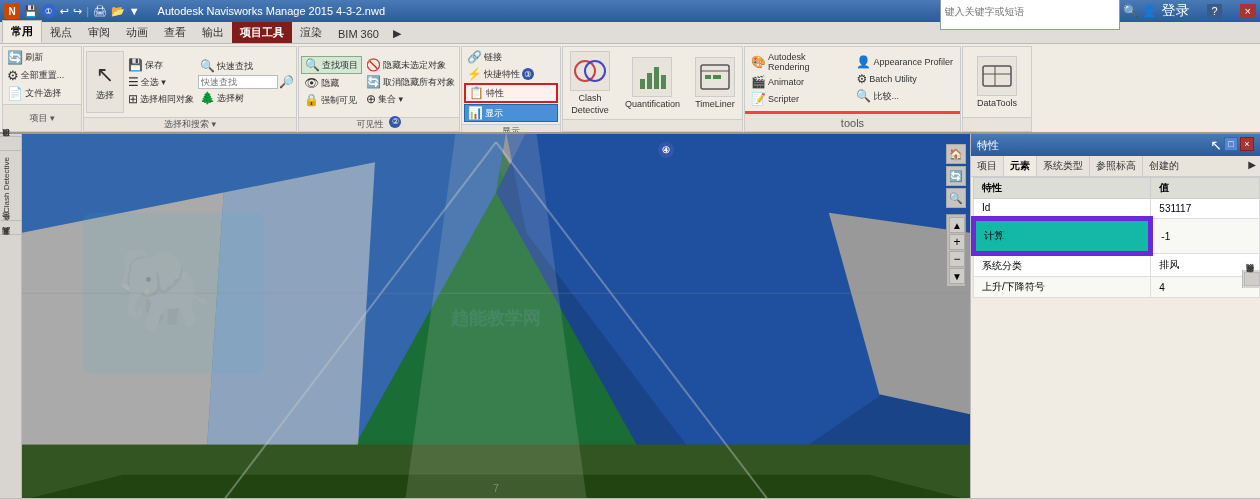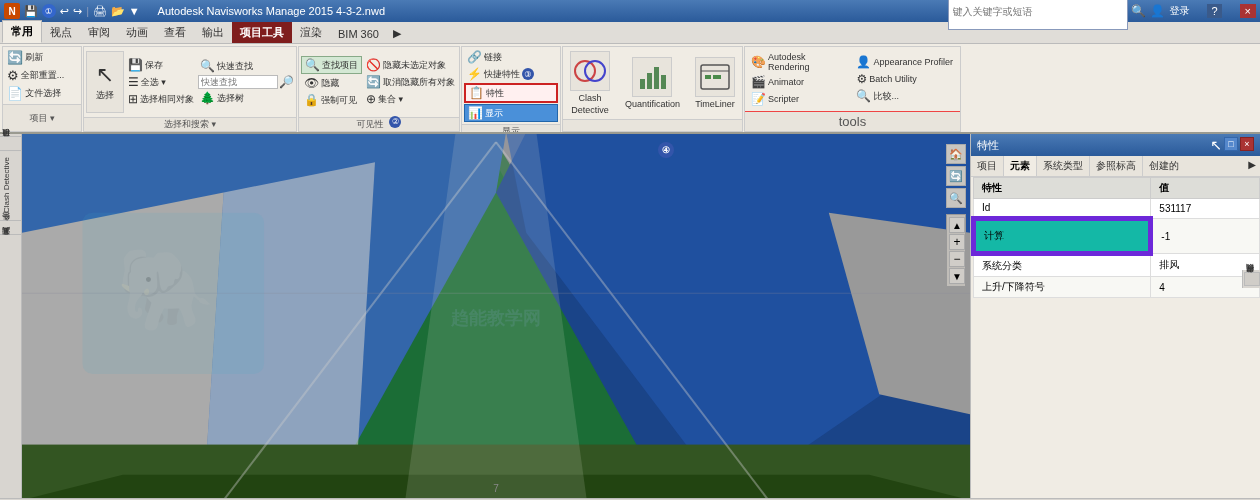--- a/index.html
+++ b/index.html
@@ -45,21 +45,21 @@
     <span style="color:white;font-size:11px;cursor:pointer;">📂</span>
     <span style="color:white;font-size:11px;cursor:pointer;">▼</span>
     <span style="width:10px"></span>
     <span style="color:white;font-size:11px;">Autodesk Navisworks Manage 2015  4-3-2.nwd</span>
   </div>
   <div style="display:flex;align-items:center;gap:4px;">
     <input class="search-input" placeholder="键入关键字或短语" style="width: 180px; height: 16px; font-size: 10px; background: white; border: 1px solid rgb(136, 153, 187); padding: 18px 4px; color: rgb(136, 136, 136);">
 
     <span style="color:white;font-size:12px;cursor:pointer;">🔍</span>
     <span style="color:white;font-size:12px;cursor:pointer;">👤</span>
-    <span style="color:white;font-size:10px;cursor:pointer;">登录</span>
+    <span style="color:white;font-size:14px;cursor:pointer;">登录</span>
     <span style="width:10px"></span>
     <span style="color:white;font-size:11px;cursor:pointer;background:#3a5a8a;padding:1px 4px;">?</span>
     <span style="width:10px"></span>
     <span style="color:white;font-size:11px;cursor:pointer;background:#aa3333;padding:1px 5px;">×</span>
   </div>
 </div>
 
 <div style="height:22px;background:#e0ddd8;display:flex;align-items:flex-end;padding-left:2px;border-bottom:1px solid #bbb;">
   <div style="padding:3px 8px;font-size:11px;cursor:pointer;background:#f0ece4;border:1px solid #bbb;border-bottom:1px solid #f0ece4;font-weight:bold;color:#000;">常用</div>
   <div style="padding:3px 8px;font-size:11px;cursor:pointer;color:#333;">视点</div>
@@ -270,25 +270,42 @@
         <div style="display:flex;align-items:center;gap:2px;padding:1px 2px;cursor:pointer;font-size:9px;color:#333;">
           <span style="font-size:12px;">⚙</span>
           <span>Batch Utility</span>
         </div>
         <div style="display:flex;align-items:center;gap:2px;padding:1px 2px;cursor:pointer;font-size:9px;color:#333;">
           <span style="font-size:12px;">🔍</span>
           <span>比较...</span>
         </div>
       </div>
     </div>
-    <div style="height:31px;text-align:center;font-size:13px;color:#555;background:#e8e4dc;border-top:1px solid #ef4444;display:flex;align-items:center;justify-content:center;">
+    <div style="height:31px;text-align:center;font-size:11px;color:#555;background:#e8e4dc;border-top:3px solid #ef4444;display:flex;align-items:center;justify-content:center;">
       <span>tools</span>
     </div>
   </div>
 
+  <div style="display:flex;flex-direction:column;border:1px solid #ccc;background:#f0ece4;min-width:70px;">
+    <div style="flex:1;display:flex;align-items:center;justify-content:center;padding:2px;">
+      <div style="display:flex;flex-direction:column;align-items:center;justify-content:center;padding:2px 4px;cursor:pointer;font-size:9px;color:#333;gap:2px;">
+        <div style="width:40px;height:40px;background:#e8e4dc;border:1px solid #ccc;display:flex;align-items:center;justify-content:center;">
+          <svg width="36" height="36" viewBox="0 0 36 36">
+            <rect x="4" y="8" width="28" height="20" rx="2" fill="none" stroke="#555" stroke-width="1.5"></rect>
+            <line x1="4" y1="16" x2="32" y2="16" stroke="#555" stroke-width="1"></line>
+            <line x1="16" y1="8" x2="16" y2="28" stroke="#555" stroke-width="1"></line>
+          </svg>
+        </div>
+        <span>DataTools</span>
+      </div>
+    </div>
+    <div style="height:14px;text-align:center;font-size:9px;color:#555;background:#e8e4dc;border-top:1px solid #ccc;display:flex;align-items:center;justify-content:center;">
+      <span></span>
+    </div>
+  </div>
 
 </div>
 
 <div style="display:flex;flex:1;height:calc(500px - 22px - 22px - 92px);position:relative;">
 
   <div style="width:22px;background:#d8d5d0;border-right:1px solid #bbb;display:flex;flex-direction:column;align-items:center;padding-top:2px;gap:1px;flex-shrink:0;">
     <div style="writing-mode:vertical-rl;transform:rotate(180deg);font-size:8px;padding:6px 2px;cursor:pointer;color:#333;width:100%;text-align:center;border-bottom:1px solid #bbb;">项目目录</div>
     <div style="writing-mode:vertical-rl;transform:rotate(180deg);font-size:8px;padding:6px 2px;cursor:pointer;color:#333;width:100%;text-align:center;border-bottom:1px solid #bbb;">Clash Detective</div>
     <div style="writing-mode:vertical-rl;transform:rotate(180deg);font-size:8px;padding:6px 2px;cursor:pointer;color:#333;width:100%;text-align:center;border-bottom:1px solid #bbb;">集合</div>
     <div style="writing-mode:vertical-rl;transform:rotate(180deg);font-size:8px;padding:6px 2px;cursor:pointer;color:#333;width:100%;text-align:center;border-bottom:1px solid #bbb;">测量工具</div>

